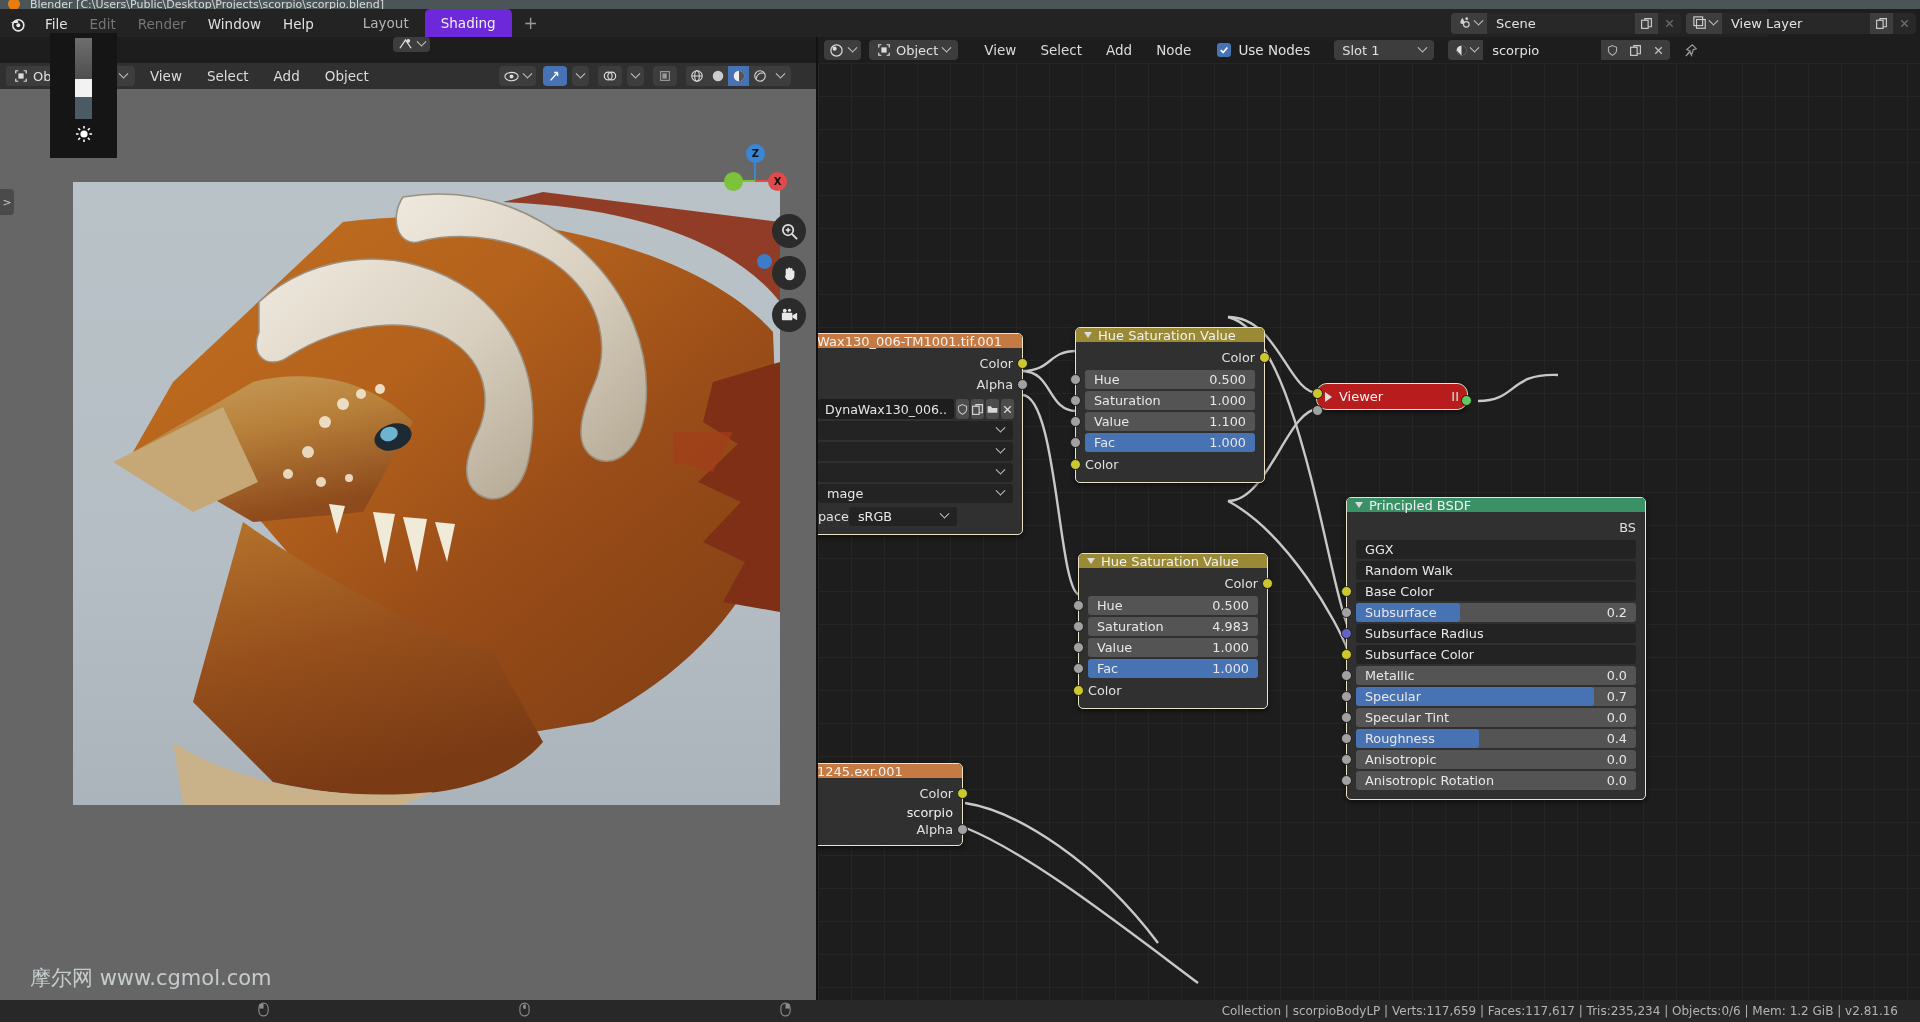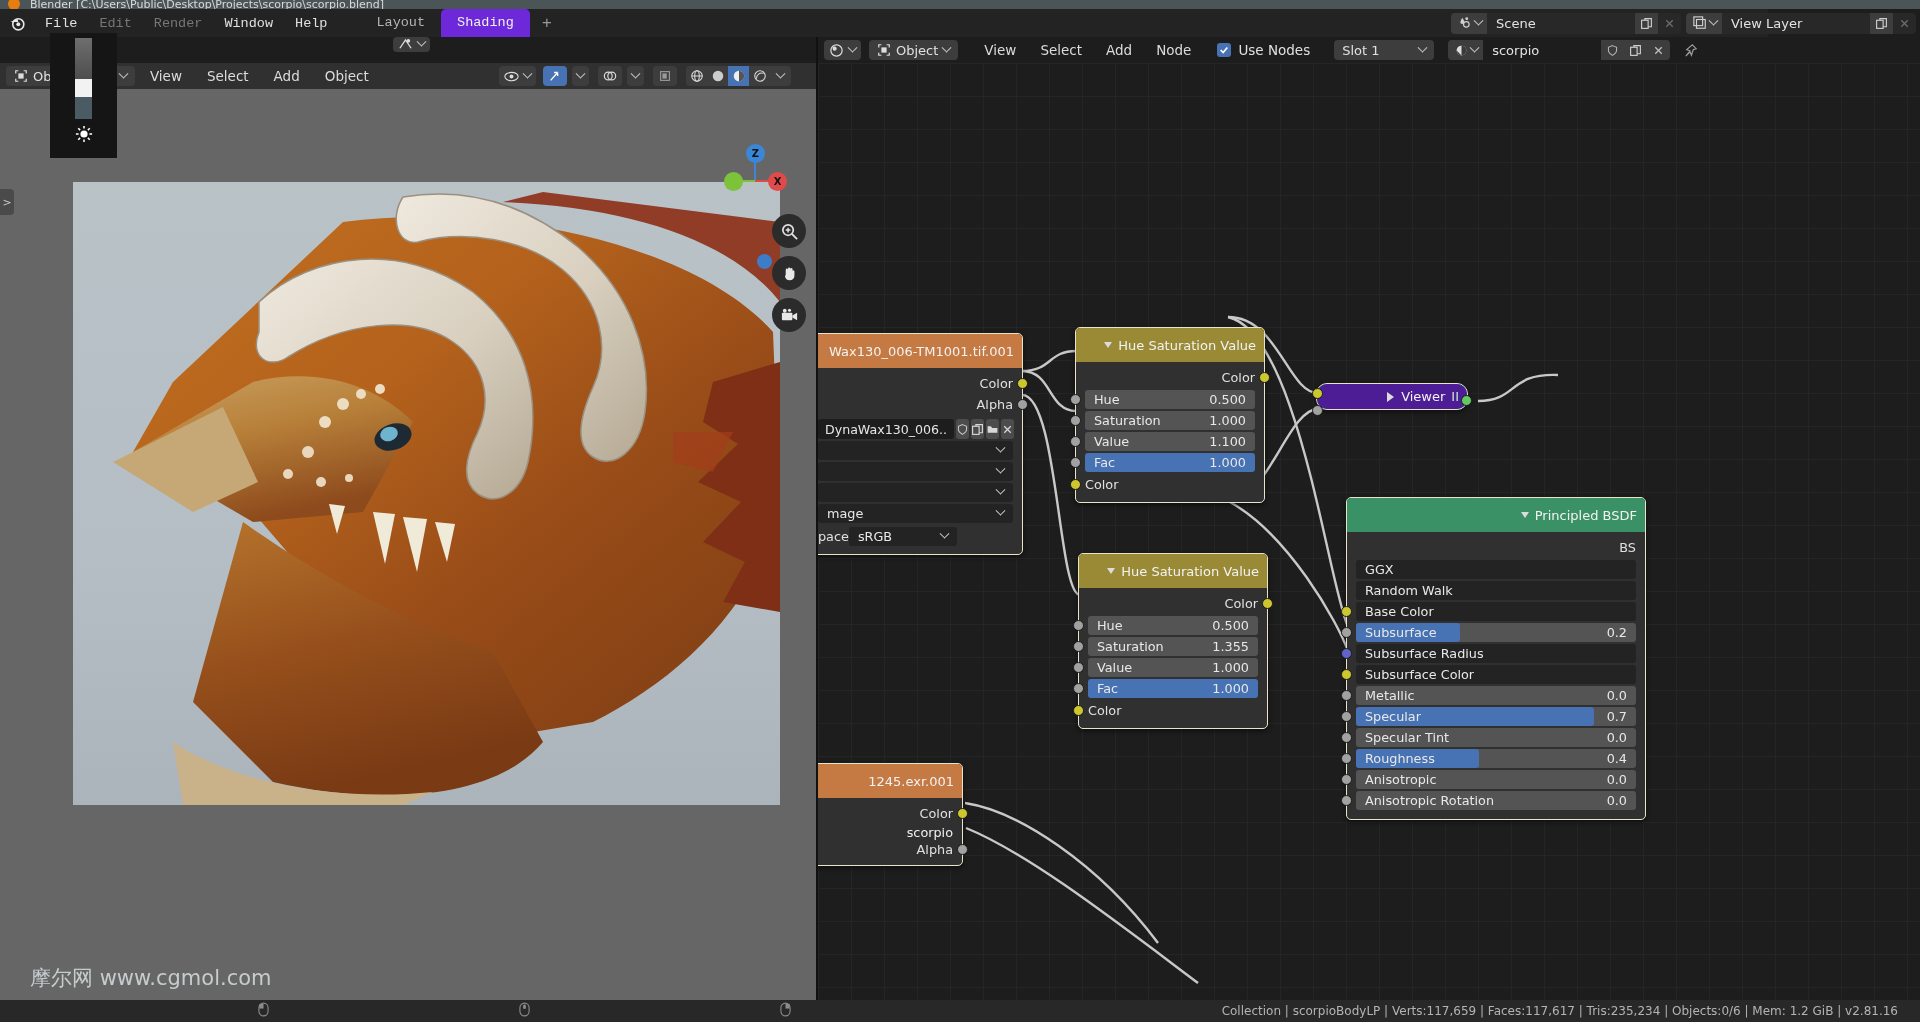--- a/index.html
+++ b/index.html
@@ -9,21 +9,21 @@
 
   
   .titlebar{ position:absolute; left:0; top:0; width:1920px; height:9px;
      background:#4b5558; color:#d8dada; font-size:11px; line-height:9px;
      overflow:hidden; white-space:nowrap; padding-left:30px; }
   .titlebar .bicon{ position:absolute; left:8px; top:-2px; width:12px; height:12px;
      border-radius:50%; background:#e87d0d; }
 
   
   .topbar{ position:absolute; left:0; top:9px; width:1768px; height:28px;
-     background:#232323; display:flex; align-items:center;font-family:Liberation Mono, monospace; }
+     background:#232323; display:flex; align-items:flex-end; }
   .blender-logo{ width:34px; height:26px; display:flex; align-items:center;
      justify-content:center; }
   .blender-logo svg{ width:19px; height:19px; }
   .menu{ color:#e0e0e0; font-size:13.5px; padding:0 11px; height:26px;
      display:flex; align-items:center; border-radius:3px; }
   .menu.dim{ color:#767676; }
   .tabs{ display:flex; align-items:flex-end; height:28px; margin-left:22px; }
   .tab{ font-size:13.5px; color:#b4b4b4; padding:5px 16px 6px;
      border-radius:5px 5px 0 0; height:28px; display:flex; align-items:center; }
   .tab.active{ background:#6d28d9; color:#f0f0f0; }
@@ -107,22 +107,22 @@
        linear-gradient(to bottom, #252525 1px, transparent 1px);
      background-size:33px 33px; }
   .cbx{ width:14px; height:14px; border-radius:3px; background:#4772b3;
      display:flex; align-items:center; justify-content:center; }
   .cbx svg{ width:10px; height:10px; }
 
   
   .node{ position:absolute; border-radius:5px; background:#303030;
      border:1px solid #111; box-shadow:0 2px 5px rgba(0,0,0,.55); }
   .node.sel{ border:1px solid #e9e4c8; }
-  .nhead{ height:34px; border-radius:4px 4px 0 0; display:flex; align-items:center;
-     padding:0 8px; gap:6px; color:#f2f2f2; font-size:13px;justify-content:flex-end; }
+  .nhead{ height:14px; border-radius:4px 4px 0 0; display:flex; align-items:center;
+     padding:0 8px; gap:6px; color:#f2f2f2; font-size:13px; }
   .nhead .tri{ width:0;height:0;border-left:4.5px solid transparent;
      border-right:4.5px solid transparent;border-top:6px solid #dcdcdc; }
   .nbody{ padding:5px 0 7px; }
   .row{ height:21px; display:flex; align-items:center; position:relative;
      padding:0 9px; color:#e0e0e0; font-size:12.8px; }
   .row.out{ justify-content:flex-end; }
   .prop{ margin:2px 9px; height:19px; border-radius:3px; background:#545454;
      display:flex; align-items:center; justify-content:space-between;
      padding:0 9px; color:#e8e8e8; font-size:12.8px; position:relative; }
   .prop.blue{ background:#4772b3; }
@@ -714,41 +714,41 @@
             <span>Color</span>
           </div>
           <div class="prop">
             <span class="sock s-grey" style="left:-15px;top:4px"></span>
             <span>Hue</span>
               <span>0.500</span>
             </div>
           <div class="prop">
             <span class="sock s-grey" style="left:-15px;top:4px"></span>
             <span>Saturation</span>
-              <span>1.355</span>
+              <span>4.983</span>
             </div>
           <div class="prop">
             <span class="sock s-grey" style="left:-15px;top:4px"></span>
             <span>Value</span>
               <span>1.000</span>
             </div>
           <div class="prop blue">
             <span class="sock s-grey" style="left:-15px;top:4px"></span>
             <span>Fac</span>
               <span>1.000</span>
             </div>
           <div class="row">
             <span class="sock s-yellow" style="left:-6px;top:5px"></span>
             <span>Color</span>
           </div>
         </div>
       </div>
 
       <div class="node sel" style="left:498px; top:320px; width:152px; border-radius:11px; background:#3a9166;">
-        <div class="nhead" style="background:#4c1d95;border-radius:10px;justify-content:flex-end;height:25px">
+        <div class="nhead" style="background:#b91c1c;border-radius:10px;justify-content:space-between;height:25px">
           <span style="display:flex;align-items:center;gap:7px">
             <span style="width:0;height:0;border-top:5px solid transparent;border-bottom:5px solid transparent;border-left:7px solid #dcdcdc"></span>
             <span>Viewer</span>
           </span>
           <span style="color:#bde8cf;font-size:13px">II</span>
         </div>
         <span class="sock s-yellow" style="left:-5px;top:4px"></span>
         <span class="sock s-grey" style="left:-5px;top:21px"></span>
         <span class="sock s-green" style="right:-5px;top:11px"></span>
       </div>

